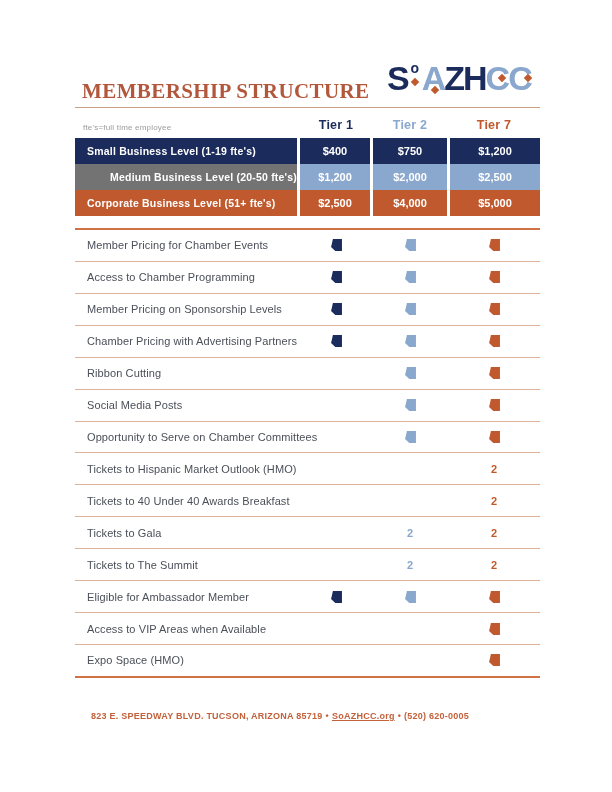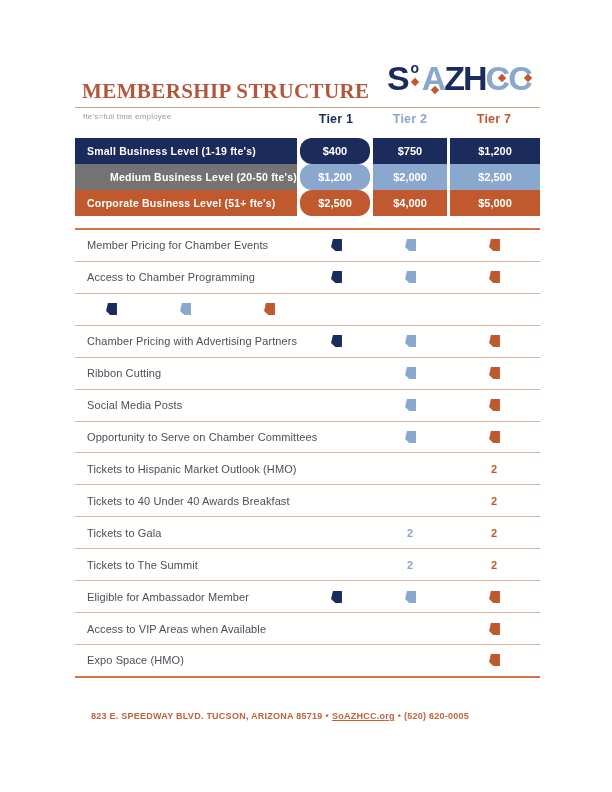--- a/index.html
+++ b/index.html
@@ -16,35 +16,35 @@
   }
   .logo { position:absolute; left:387px; top:56px; width:154px; height:46px; display:flex; align-items:stretch; }
   .logo-letter { font-size:34px; font-weight:bold; line-height:44px; margin-right:-1px; letter-spacing:-1px; }
   .logo-o-col { display:flex; flex-direction:column; align-items:center; padding-top:6px; width:14px; }
   .logo-sup { font-size:14px; font-weight:bold; line-height:13px; }
   .diamond { width:6px; height:6px; transform:rotate(45deg); margin-top:4px; }
   .logo-abs-diamond { position:absolute; width:6px; height:6px; transform:rotate(45deg); }
   .header-rule { position:absolute; left:75px; top:107px; width:465px; height:1px; background:#c9a184; }
 
   
-  .tier-header-row { position:absolute; left:75px; top:112px; width:465px; height:20px; display:flex; align-items:flex-start; }
+  .tier-header-row { position:absolute; left:75px; top:112px; width:465px; height:20px; display:flex; align-items:flex-end; }
   .legend { width:225px; box-sizing:border-box; padding-left:8px; font-size:8px; letter-spacing:0.2px; }
   .tier-col { text-align:center; font-size:12.5px; font-weight:bold; letter-spacing:0.2px; }
   .w1 { width:72px; } .w2 { width:76px; } .w3 { width:92px; }
 
   
   .pricing { position:absolute; left:75px; top:138px; width:465px; }
   .pricing-row { display:flex; height:26px; }
   .pricing-label {
     width:222px; box-sizing:border-box; padding-left:12px; margin-right:3px;
     color:#fff; font-size:10.5px; font-weight:bold; line-height:26px; letter-spacing:0.2px;
     white-space:nowrap; overflow:hidden;
   }
   .pricing-cell { color:#fff; font-size:11px; font-weight:bold; line-height:26px; text-align:center; }
-  .pc1 { width:70px; margin-right:3px;border-radius:12px; } .pc2 { width:74px; margin-right:3px; } .pc3 { width:90px; }
+  .pc1 { width:70px; margin-right:3px; } .pc2 { width:74px; margin-right:3px; } .pc3 { width:90px; }
 
   
   .benefits {
     position:absolute; left:75px; top:228px; width:465px; height:450px; box-sizing:border-box;
     border-top:2px solid #cf7347; border-bottom:2px solid #cf7347;
     display:flex; flex-direction:column;
   }
   .benefit-row { flex:1; display:flex; align-items:center; border-bottom:1px solid #dcb29b; }
   .benefit-row:last-child { border-bottom:none; }
   .benefit-label {
@@ -145,20 +145,21 @@
             <path d="M3.4 0 L20 0 L20 22 L7.8 22 L0 14.6 L1.8 7.4 Z" fill="#8aa7ce"></path>
           </svg>
         </span>
         <span class="mark-cell w3">
           <svg viewBox="0 0 20 22" width="11" height="12">
             <path d="M3.4 0 L20 0 L20 22 L7.8 22 L0 14.6 L1.8 7.4 Z" fill="#c05a2e"></path>
           </svg>
         </span>
       </div>
       <div class="benefit-row">
+        <span class="benefit-label" style="color: rgb(74, 79, 88);">Member Pricing on Sponsorship Levels</span>
         <span class="mark-cell w1">
           <svg viewBox="0 0 20 22" width="11" height="12">
             <path d="M3.4 0 L20 0 L20 22 L7.8 22 L0 14.6 L1.8 7.4 Z" fill="#1a2b5c"></path>
           </svg>
         </span>
         <span class="mark-cell w2">
           <svg viewBox="0 0 20 22" width="11" height="12">
             <path d="M3.4 0 L20 0 L20 22 L7.8 22 L0 14.6 L1.8 7.4 Z" fill="#8aa7ce"></path>
           </svg>
         </span>

